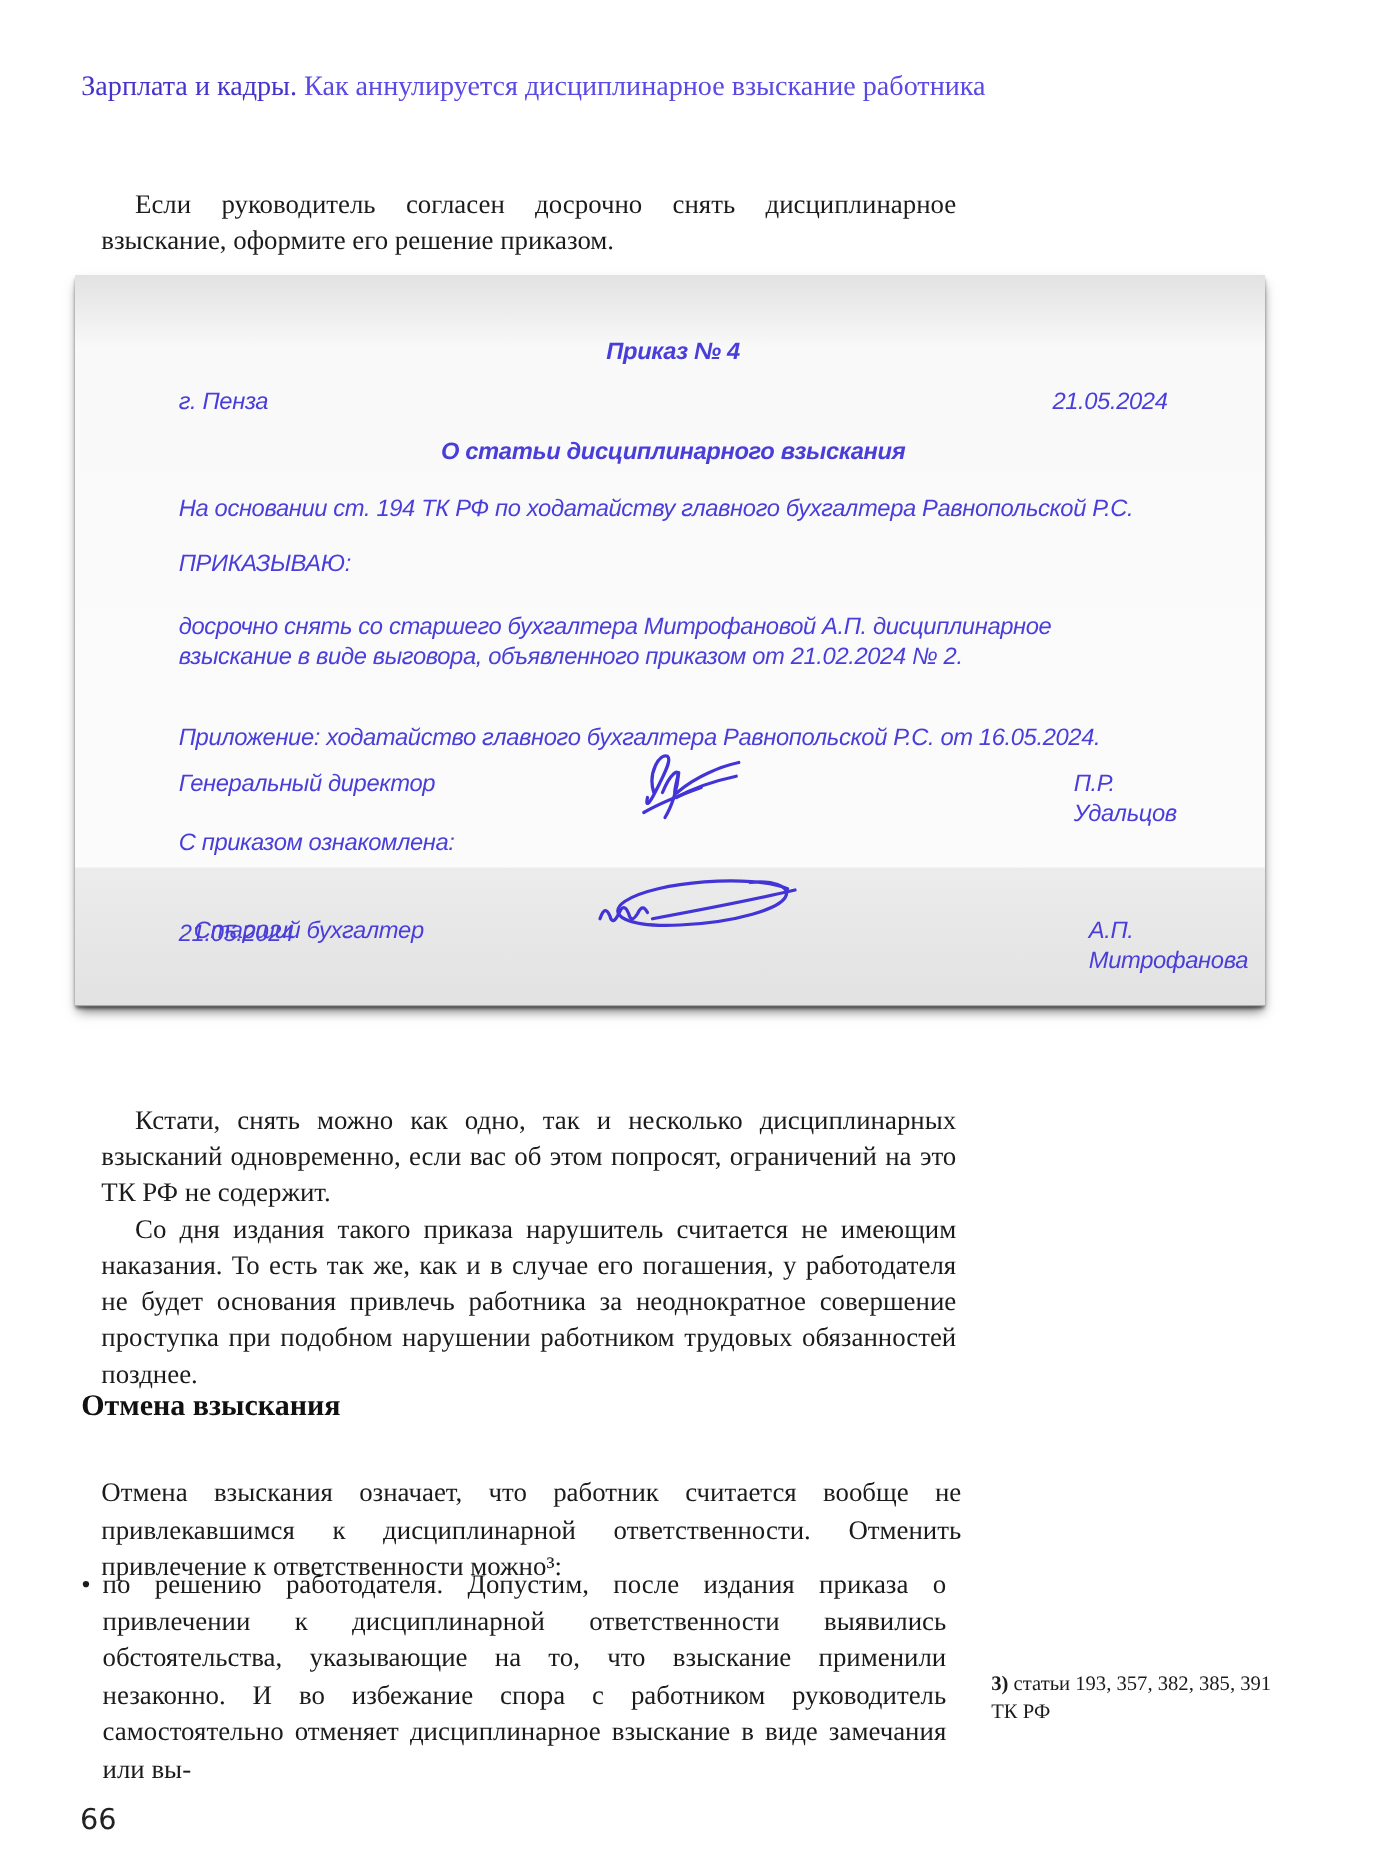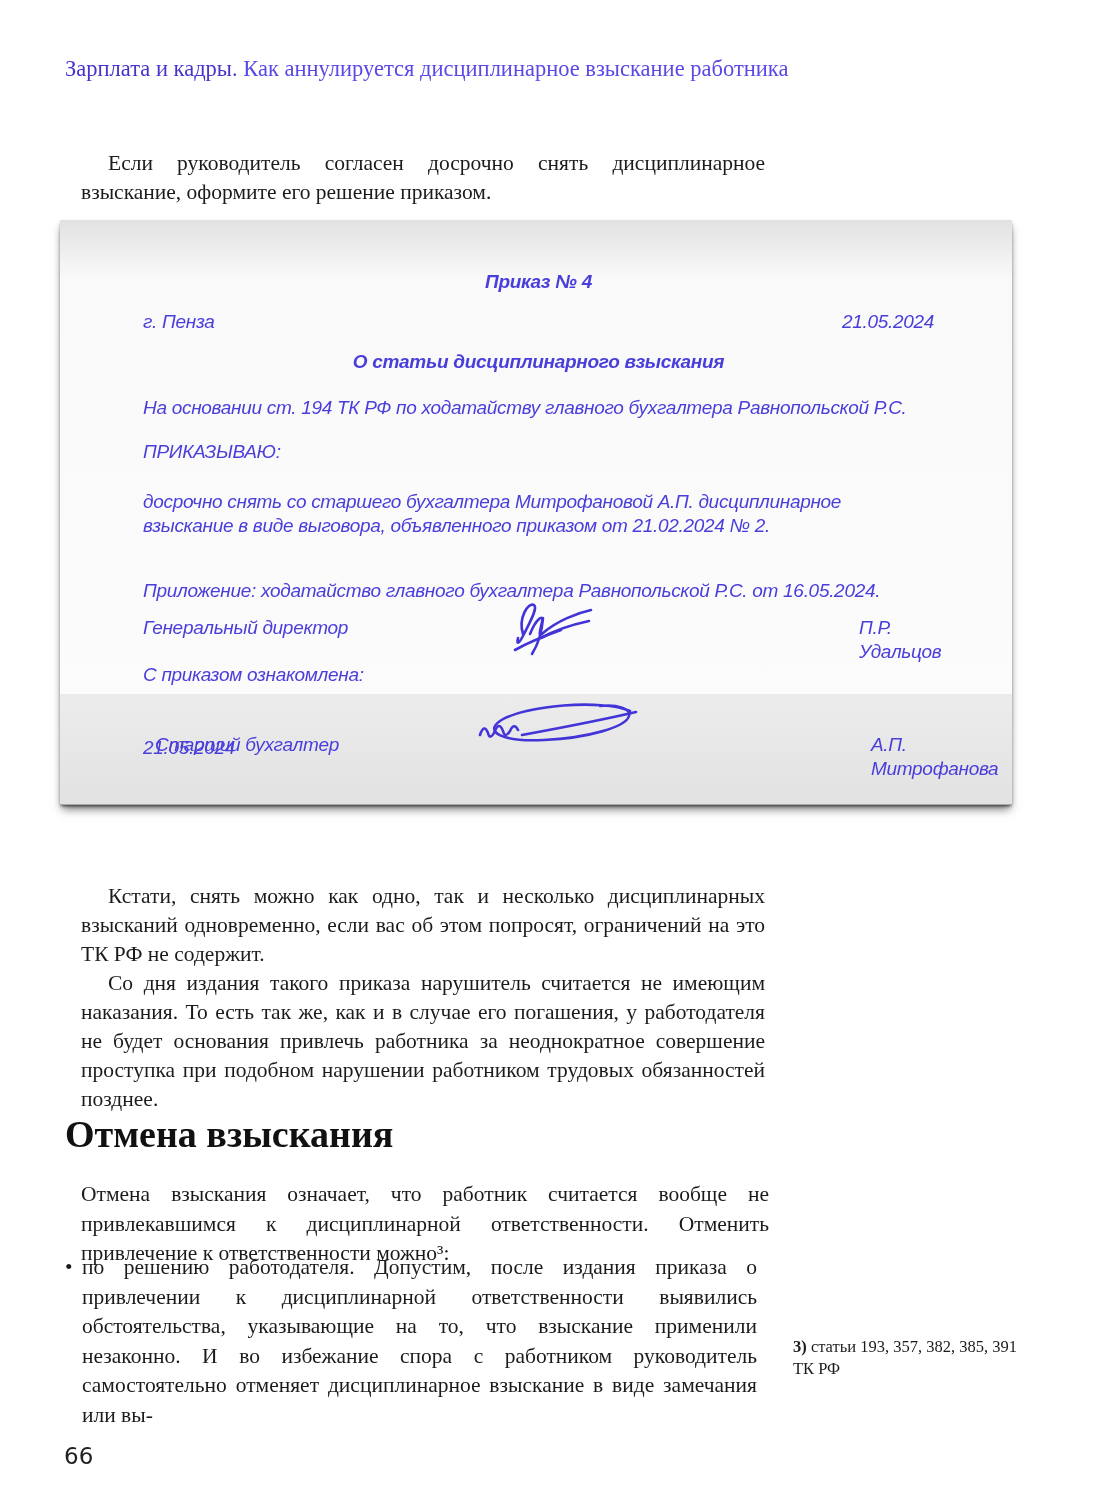--- a/index.html
+++ b/index.html
@@ -23,21 +23,21 @@
     position:absolute;left:65px;width:684px;
     font-size:21.5px;line-height:29px;
     text-align:justify;margin:16px;
   }
   .indent{text-indent:27px;}
   .intro{top:133px;}
   .p1{top:866px;}
   .p2{top:953px;}
   .h2{
     position:absolute;left:65px;top:1112px;margin:0;
-    font-size:38px;font-weight:bold;color:#111;
+    font-size:24px;font-weight:bold;color:#111;
     font-family:"Liberation Serif", serif;
   }
   .p3{top:1164px;width:688px;line-height:29.5px;}
   .bullet{
     position:absolute;left:65px;top:1253px;width:692px;
     font-size:21.5px;line-height:29.5px;text-align:justify;
   }
   .bullet .marker{float:left;width:17px;}
   .bullet .btext{display:block;margin-left:17px;}
   

